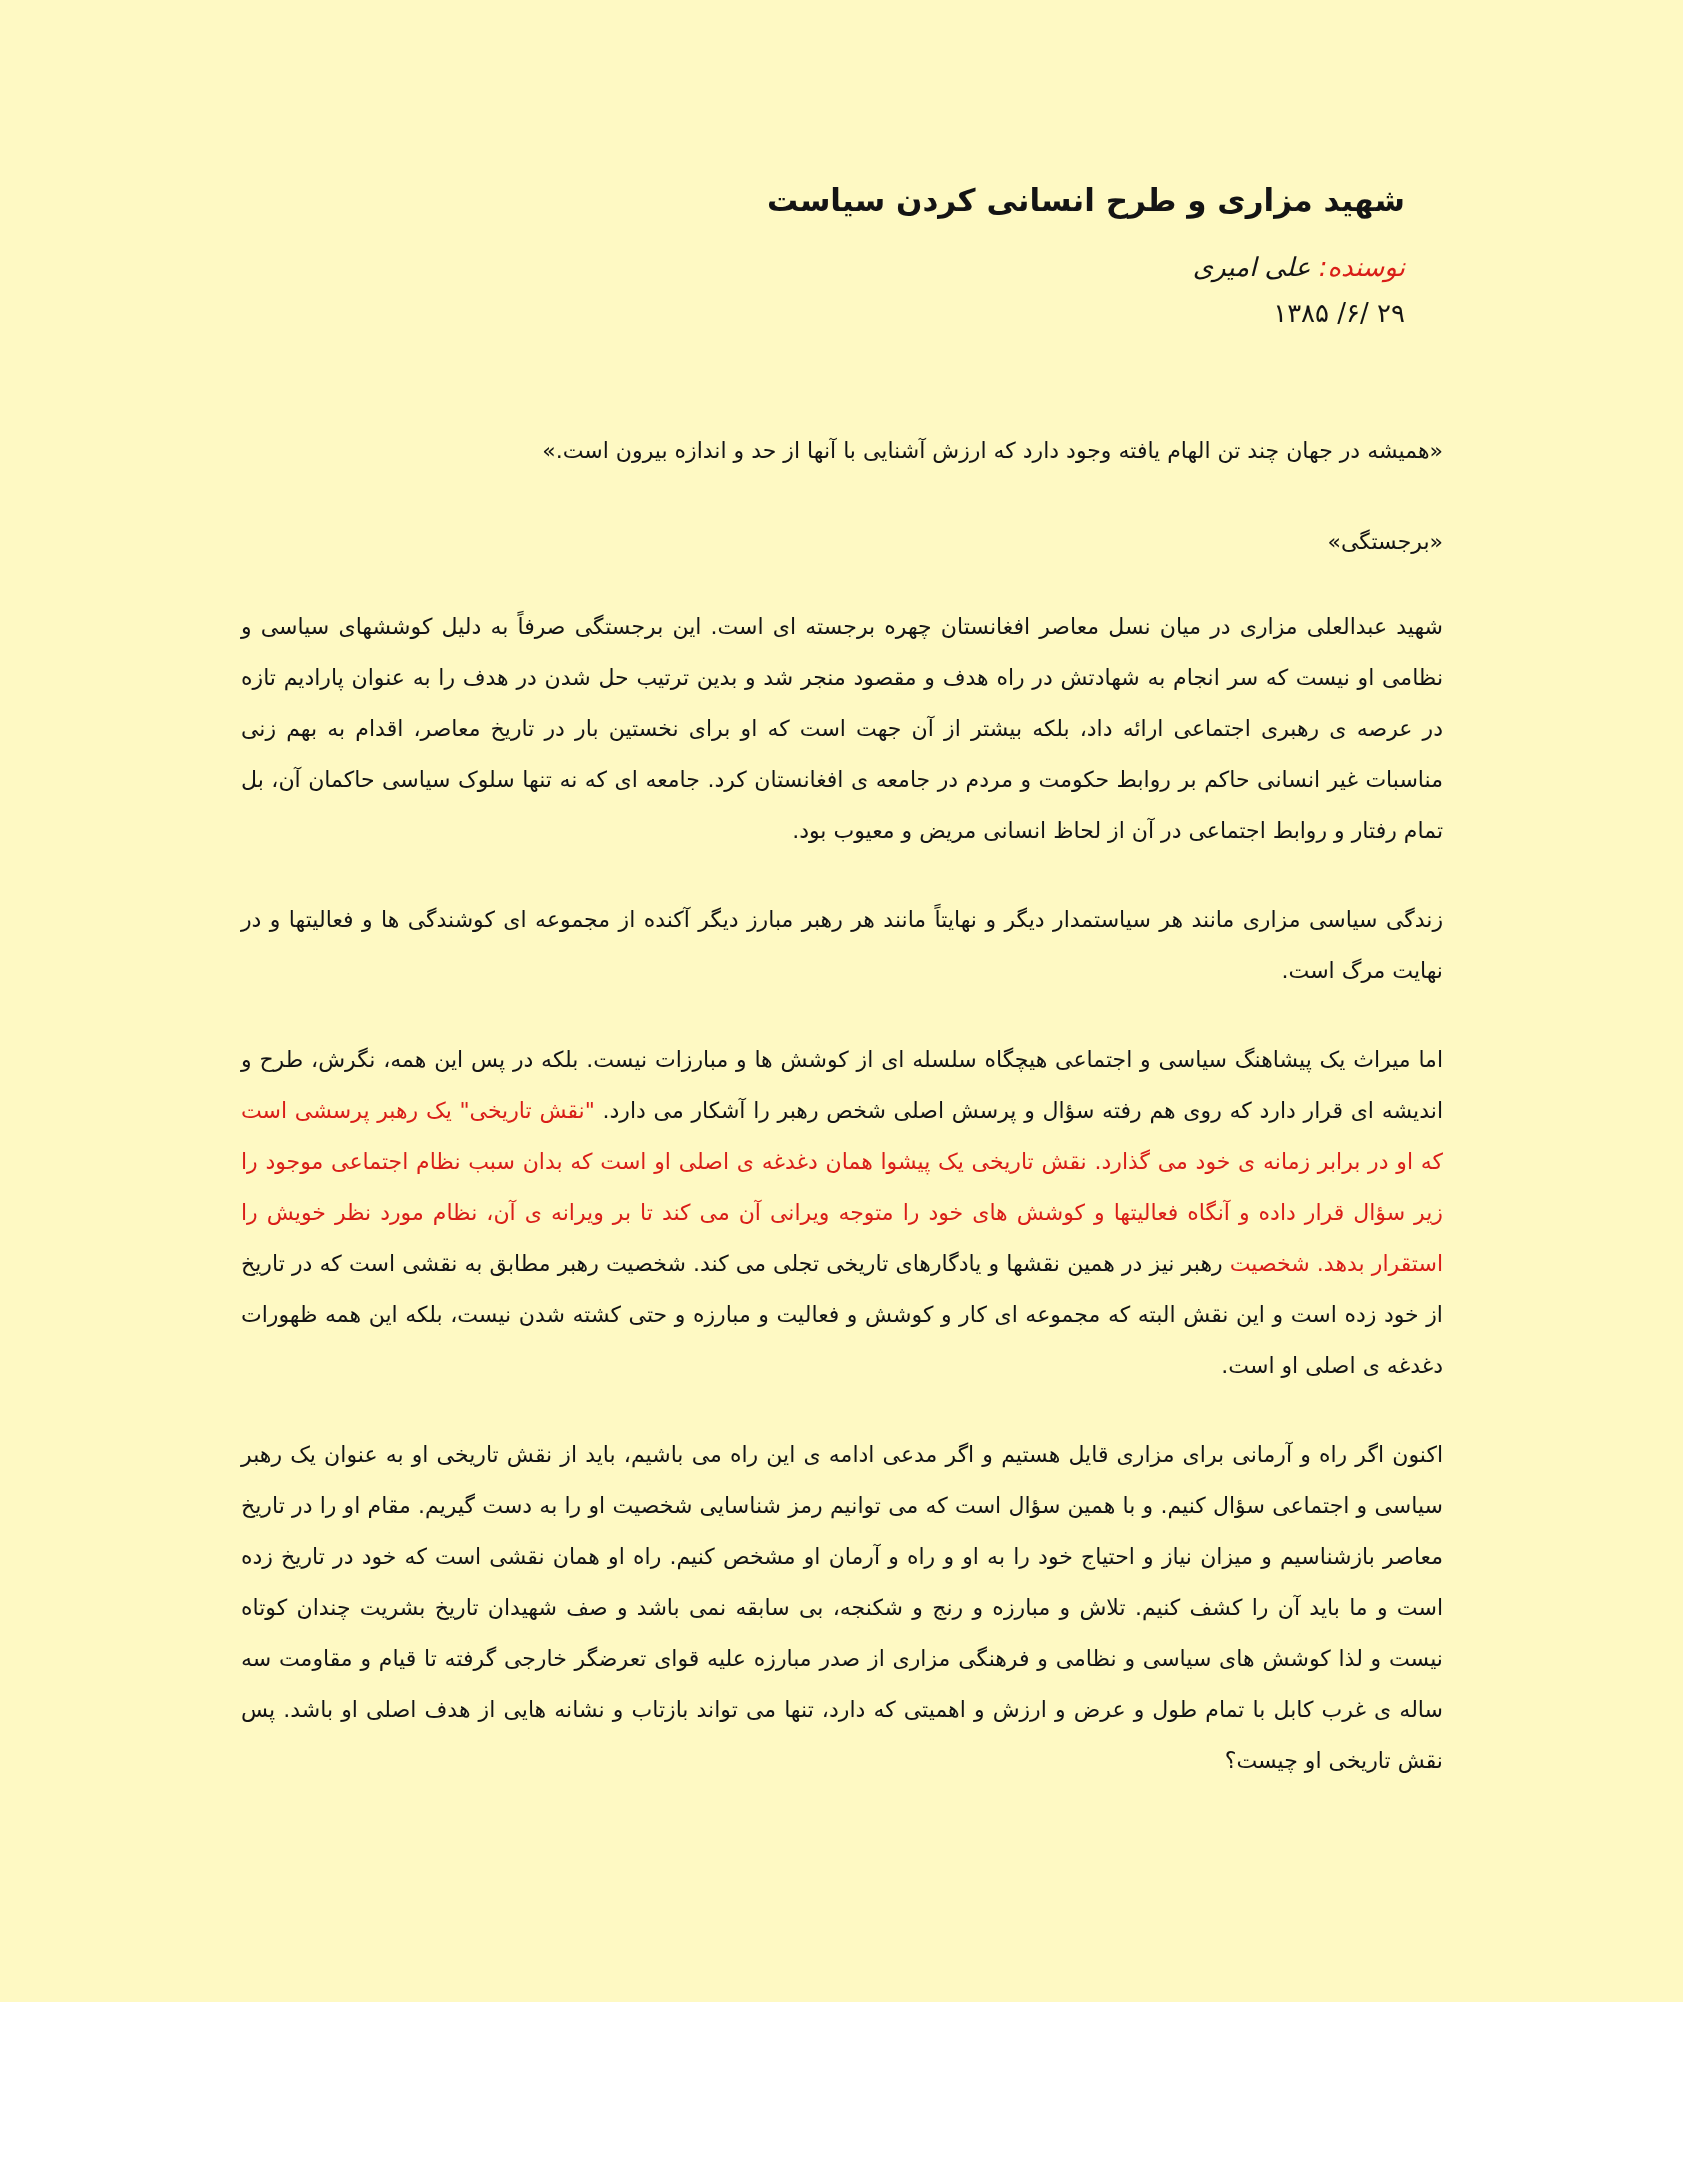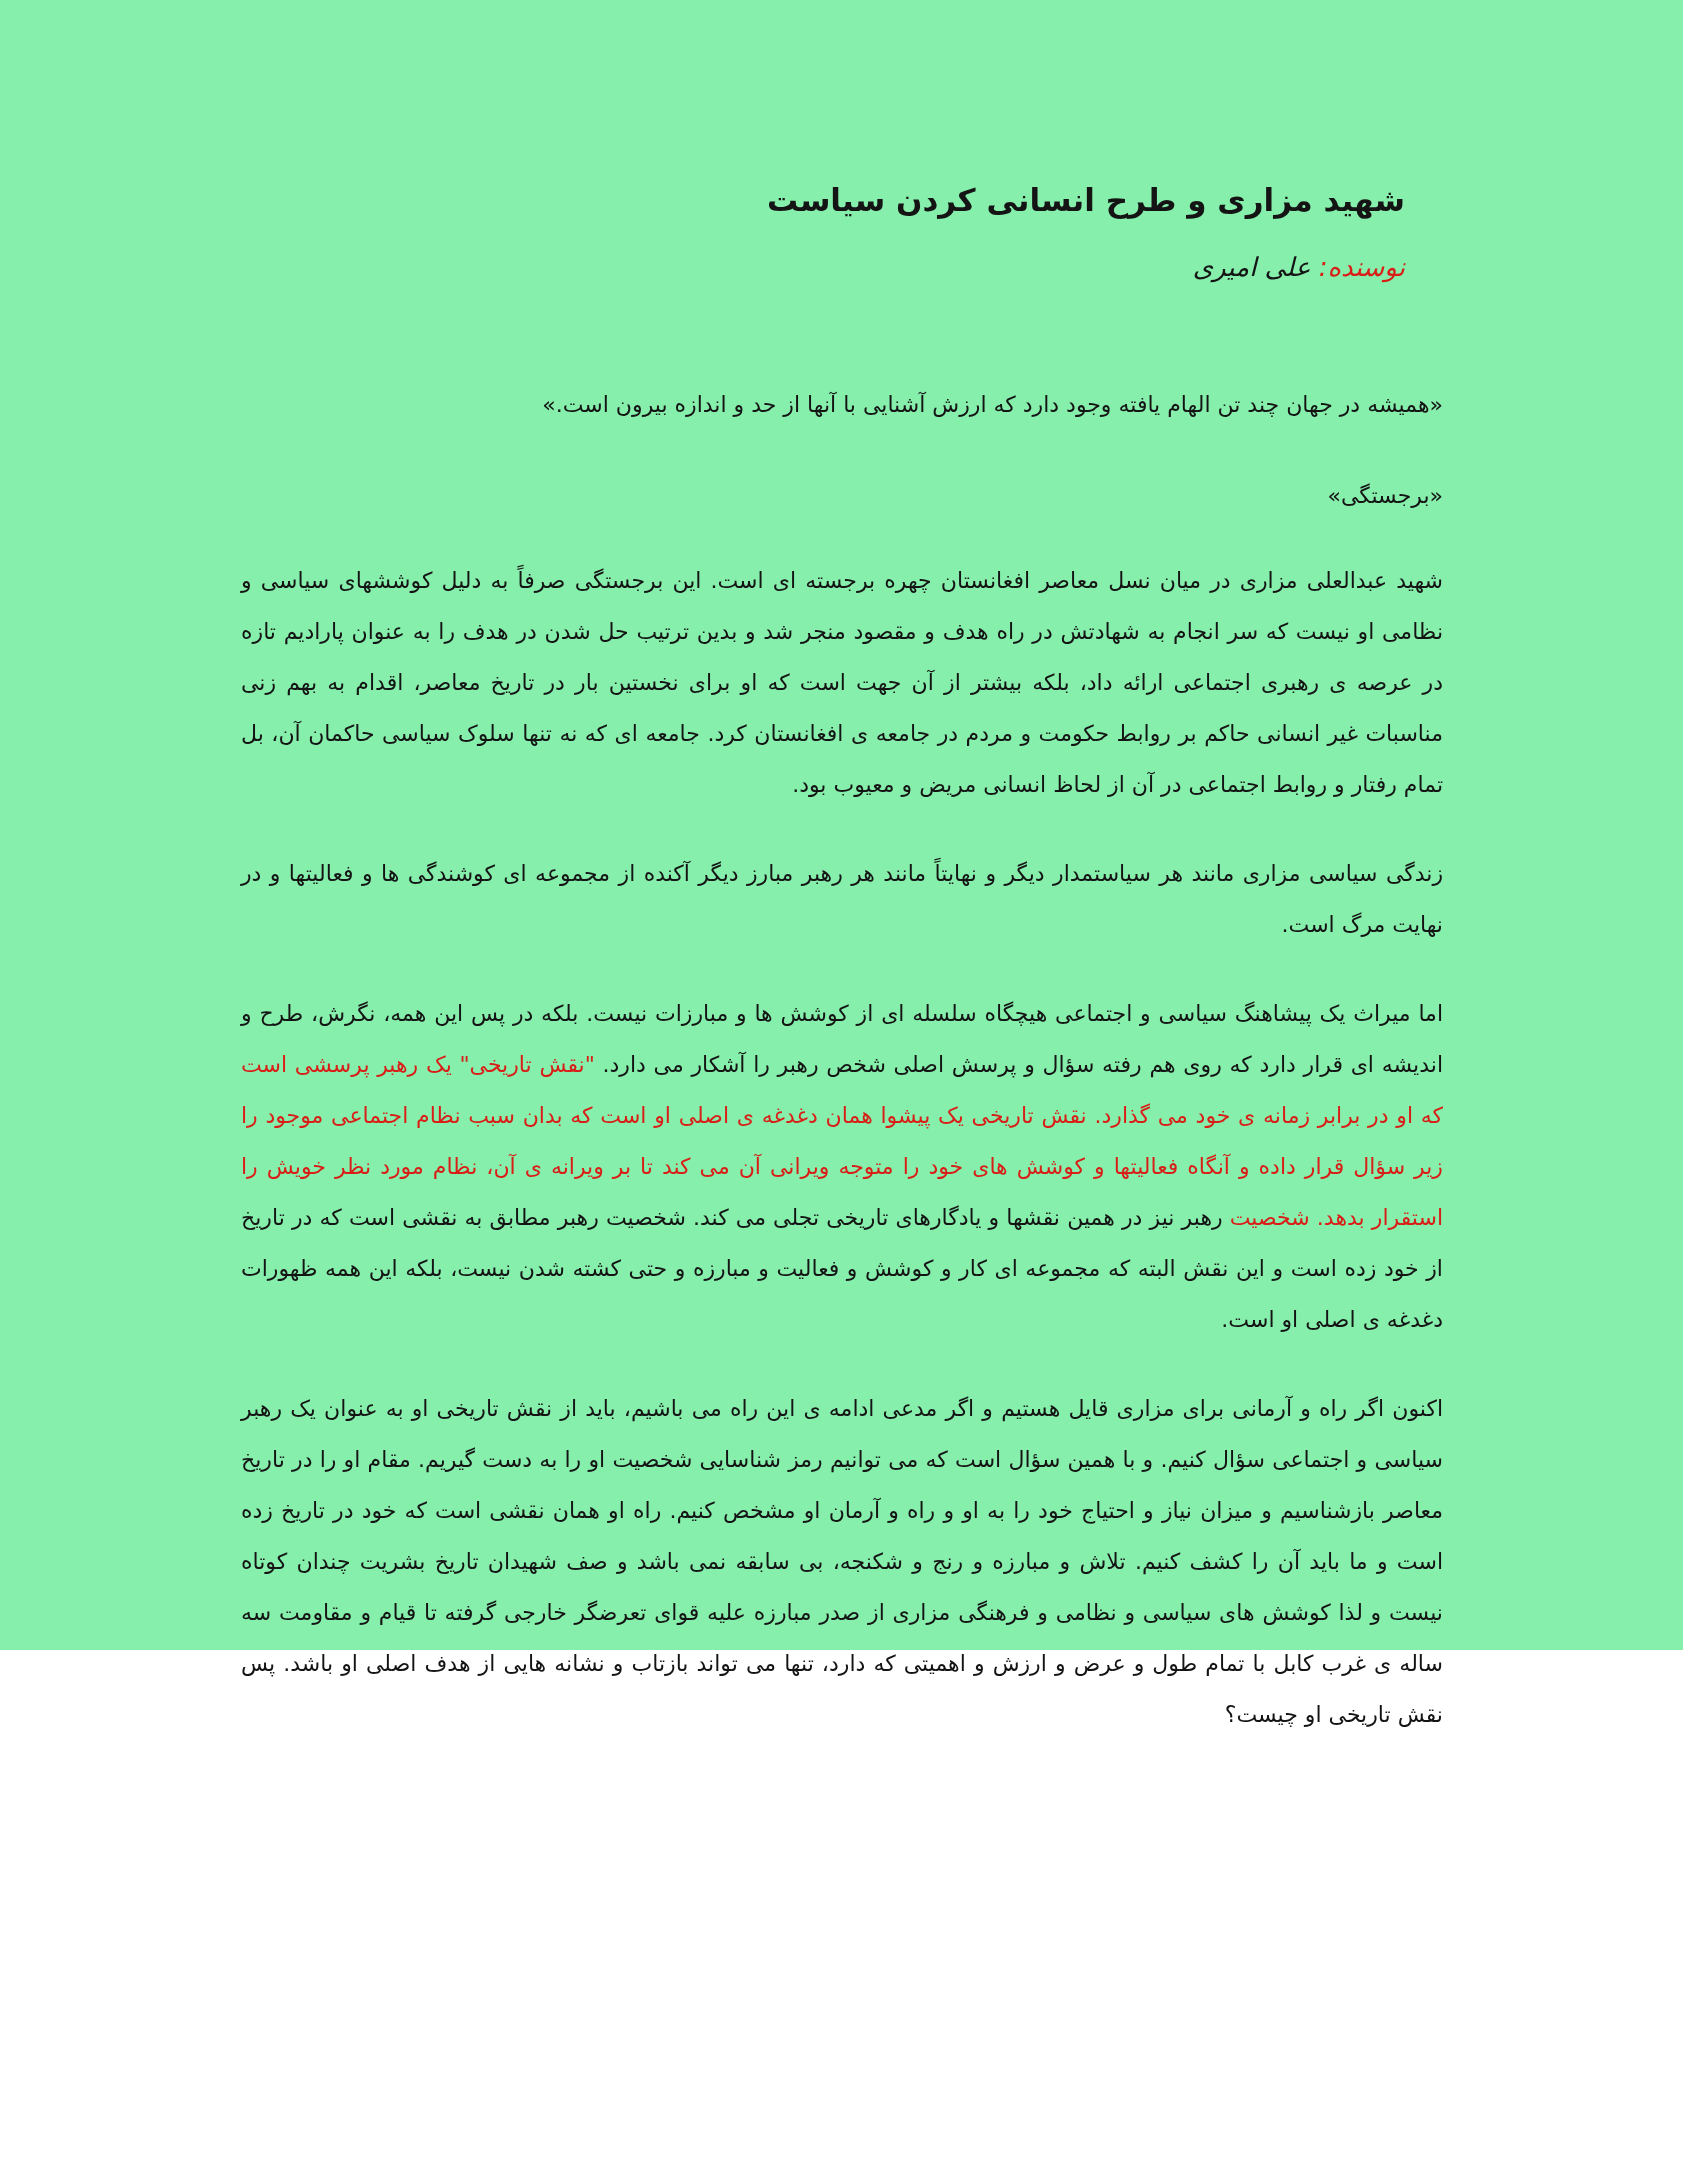--- a/index.html
+++ b/index.html
@@ -11,23 +11,23 @@
     width: 1683px;
     height: 2178px;
     overflow: hidden;
     font-family: "DejaVu Sans", sans-serif;
     color: #141414;
   }
   .page {
     direction: rtl;
     box-sizing: border-box;
     width: 1683px;
-    height: 1650px;
+    height: 2002px;
     padding: 176px 240px 59px 241px;
-    background: #86efac;
+    background: #fef9c3;
   }
   .doc-header {
     padding-right: 38px;
   }
   .doc-title {
     font-size: 31px;
     font-weight: bold;
     line-height: 48px;
     margin: 0 0 20px 0;
     color: #141414;
@@ -69,20 +69,21 @@
 
 <div class="page">
 
   <div class="doc-header">
     <h1 class="doc-title">شهید مزاری و طرح انسانی کردن سیاست</h1>
 
     <div class="byline">
       <span class="red">نوسنده:</span><span> علی امیری</span>
     </div>
 
+    <div class="dateline">۲۹ /۶/ ۱۳۸۵</div>
   </div>
 
   <p class="body-par epigraph">«همیشه در جهان چند تن الهام یافته وجود دارد که ارزش آشنایی با آنها از حد و اندازه بیرون است.»</p>
 
   <p class="body-par attribution">«برجستگی»</p>
 
   <p class="body-par first-par">
     <span>شهید عبدالعلی مزاری در میان نسل معاصر افغانستان چهره برجسته ای است. این برجستگی صرفاً به دلیل کوششهای سیاسی و نظامی او نیست که سر انجام به شهادتش در راه هدف و مقصود منجر شد و بدین ترتیب حل شدن در هدف را به عنوان پارادیم تازه در عرصه ی رهبری اجتماعی ارائه داد، بلکه بیشتر از آن جهت است که او برای نخستین بار در تاریخ معاصر، اقدام به بهم زنی مناسبات غیر انسانی حاکم بر روابط حکومت و مردم در جامعه ی افغانستان کرد. جامعه ای که نه تنها سلوک سیاسی حاکمان آن، بل تمام رفتار و روابط اجتماعی در آن از لحاظ انسانی مریض و معیوب بود.</span>
   </p>
 

